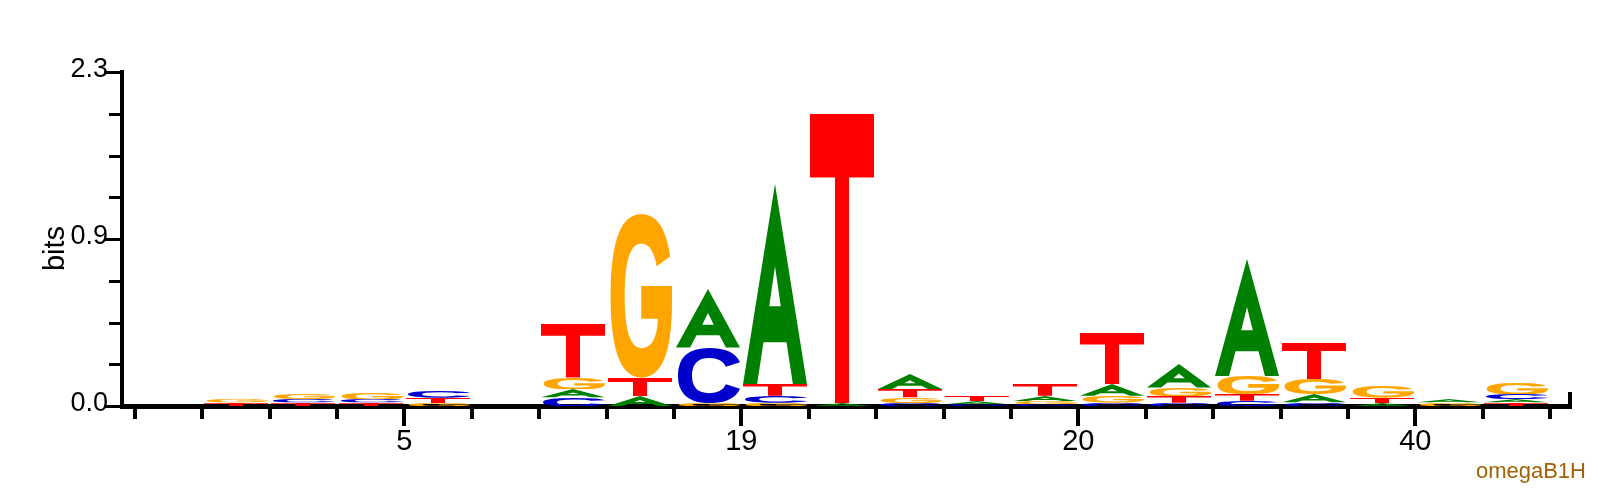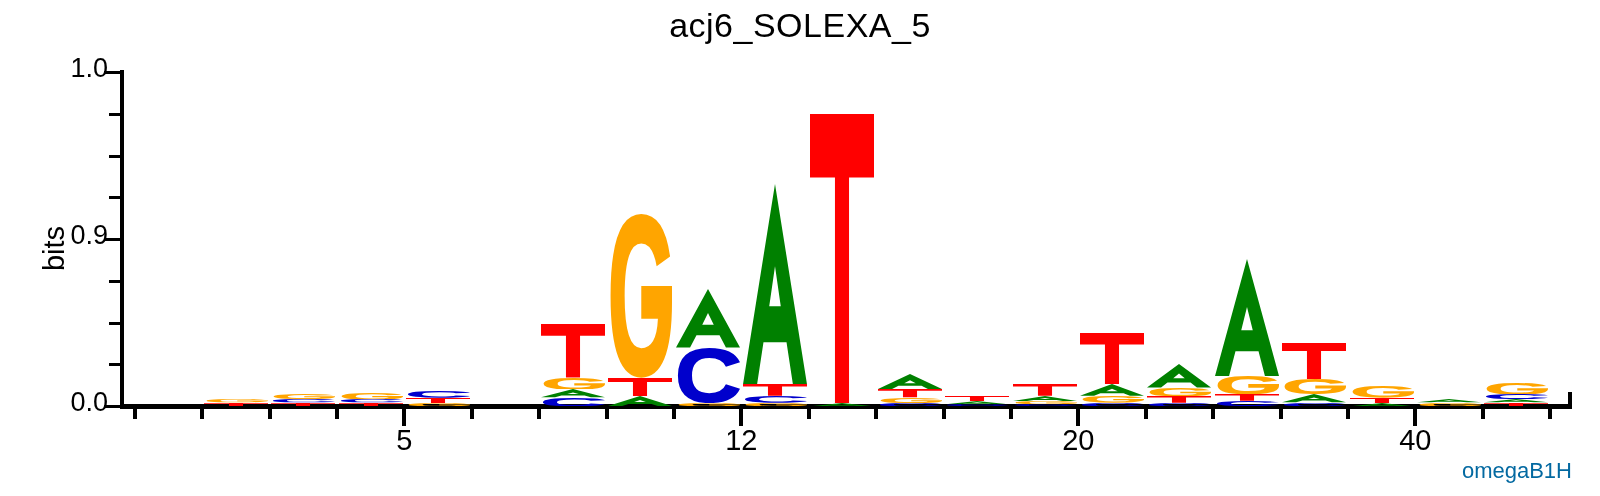--- a/index.html
+++ b/index.html
@@ -31,70 +31,69 @@
   #xaxis-line{position:absolute;left:120px;top:404px;width:1452px;height:5px;background:#000;}
   .xtick{position:absolute;top:409px;width:4px;background:#000;}
   .xtick.major{height:17px;}
   .xtick.minor{height:10px;}
   .xlabel{
     position:absolute;top:424px;width:80px;margin-left:-40px;text-align:center;
     font-size:29px;color:#000;
   }
   #axis-end{position:absolute;left:1568px;top:392px;width:4px;height:17px;background:#000;}
   #footer-label{
-    position:absolute;top:458px;right:28px;
-    font-size:22px;color:#0369a1;
+    position:absolute;top:458px;right:14px;
+    font-size:22px;color:#a16207;
   }
 
   
   #stacks{position:absolute;left:0;top:0;width:1600px;height:496px;}
   .stack{position:absolute;bottom:0;}
   .glyph{position:absolute;left:0;width:100%;overflow:hidden;}
   .glyph svg{display:block;width:100%;height:100%;}
 </style>
 </head>
 <body>
 
 <div id="root">
 
-  <div id="title">acj6_SOLEXA_5</div>
 
   <div id="bits-label">bits</div>
 
   <div id="yaxis-line"></div>
   <div id="yticks">
       <div class="ytick major" style="top: 405px;"></div>
       <div class="ylabel" style="top: 389px;">0.0</div>
       <div class="ytick minor" style="top: 363.25px;"></div>
       <div class="ytick minor" style="top: 321.5px;"></div>
       <div class="ytick minor" style="top: 279.75px;"></div>
       <div class="ytick major" style="top: 238px;"></div>
       <div class="ylabel" style="top: 222px;">0.9</div>
       <div class="ytick minor" style="top: 196.25px;"></div>
       <div class="ytick minor" style="top: 154.5px;"></div>
       <div class="ytick minor" style="top: 112.75px;"></div>
       <div class="ytick major" style="top: 71px;"></div>
-      <div class="ylabel" style="top: 55px;">1.0</div>
+      <div class="ylabel" style="top: 55px;">2.3</div>
     </div>
 
   <div id="xaxis-line"></div>
   <div id="axis-end"></div>
   <div id="xticks">
       <div class="xtick minor" style="left: 132.7px;"></div>
       <div class="xtick minor" style="left: 200.1px;"></div>
       <div class="xtick minor" style="left: 267.5px;"></div>
       <div class="xtick minor" style="left: 334.9px;"></div>
       <div class="xtick major" style="left: 402.3px;"></div>
       <div class="xlabel" style="left: 404.3px;">5</div>
       <div class="xtick minor" style="left: 469.7px;"></div>
       <div class="xtick minor" style="left: 537.1px;"></div>
       <div class="xtick minor" style="left: 604.5px;"></div>
       <div class="xtick minor" style="left: 671.9px;"></div>
       <div class="xtick major" style="left: 739.3px;"></div>
-      <div class="xlabel" style="left: 741.3px;">12</div>
+      <div class="xlabel" style="left: 741.3px;">19</div>
       <div class="xtick minor" style="left: 806.7px;"></div>
       <div class="xtick minor" style="left: 874.1px;"></div>
       <div class="xtick minor" style="left: 941.5px;"></div>
       <div class="xtick minor" style="left: 1008.9px;"></div>
       <div class="xtick major" style="left: 1076.3px;"></div>
       <div class="xlabel" style="left: 1078.3px;">20</div>
       <div class="xtick minor" style="left: 1143.7px;"></div>
       <div class="xtick minor" style="left: 1211.1px;"></div>
       <div class="xtick minor" style="left: 1278.5px;"></div>
       <div class="xtick minor" style="left: 1345.9px;"></div>

